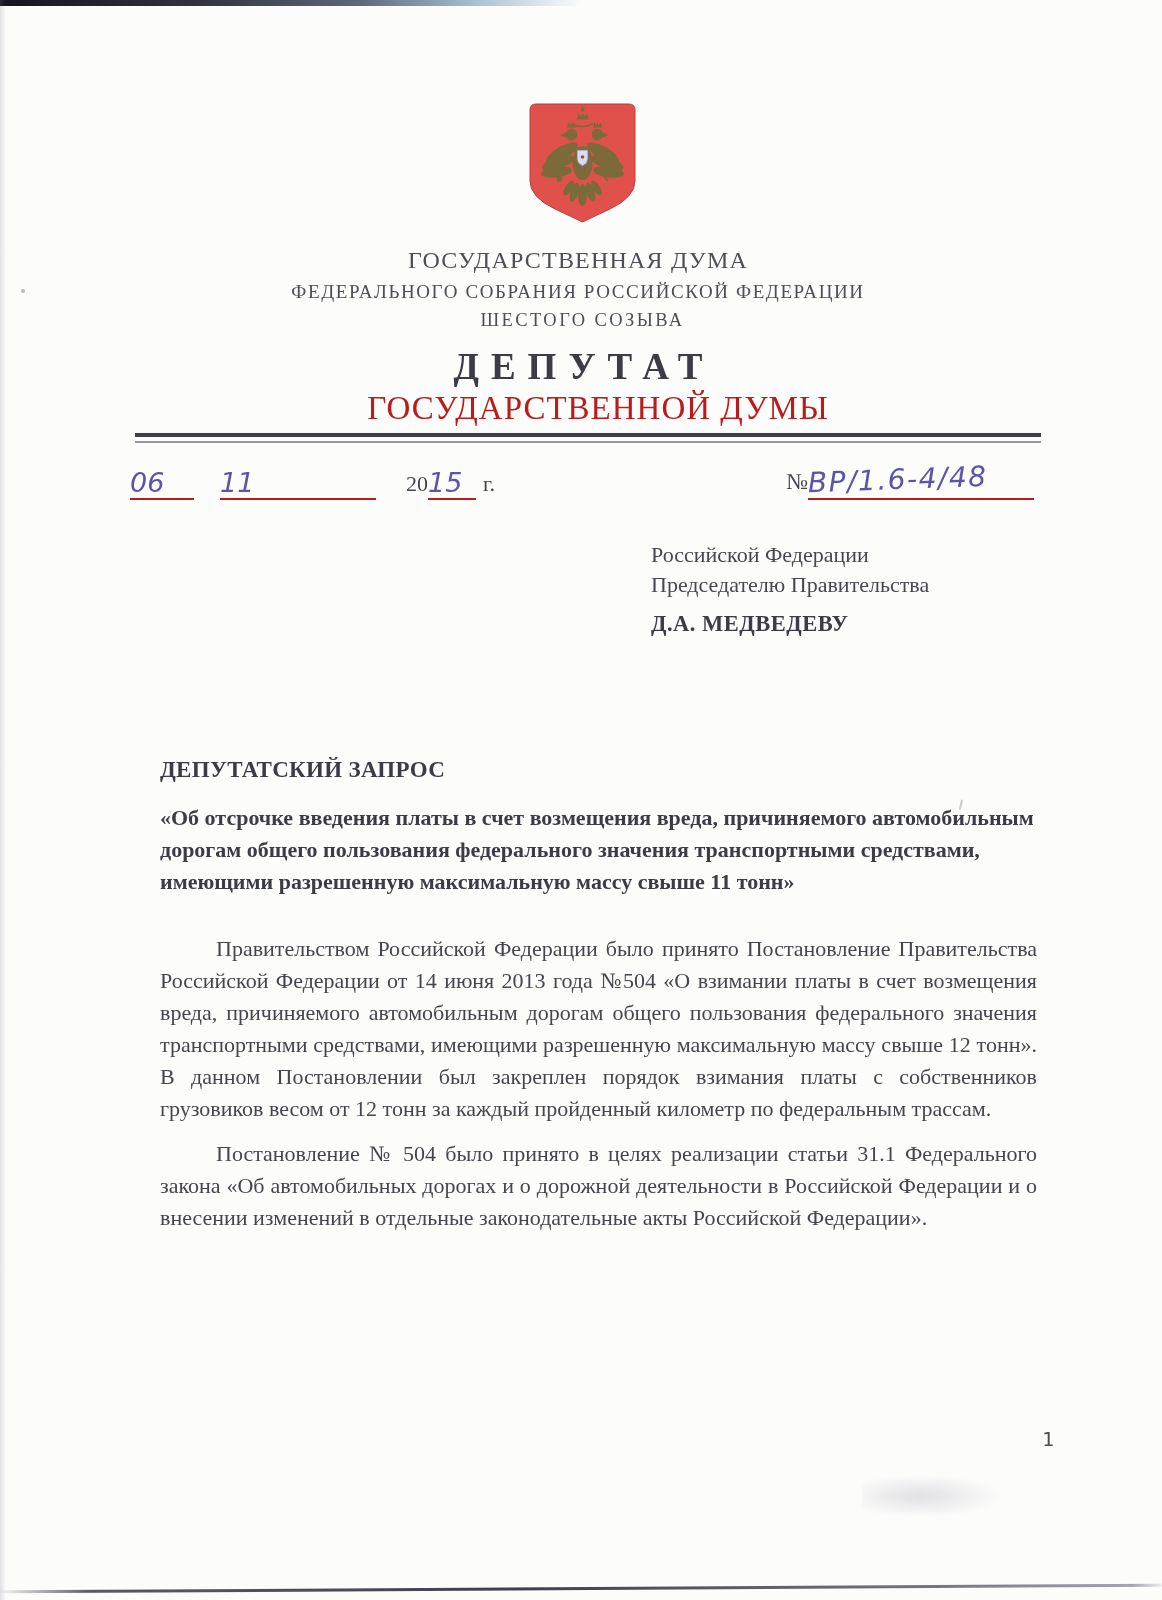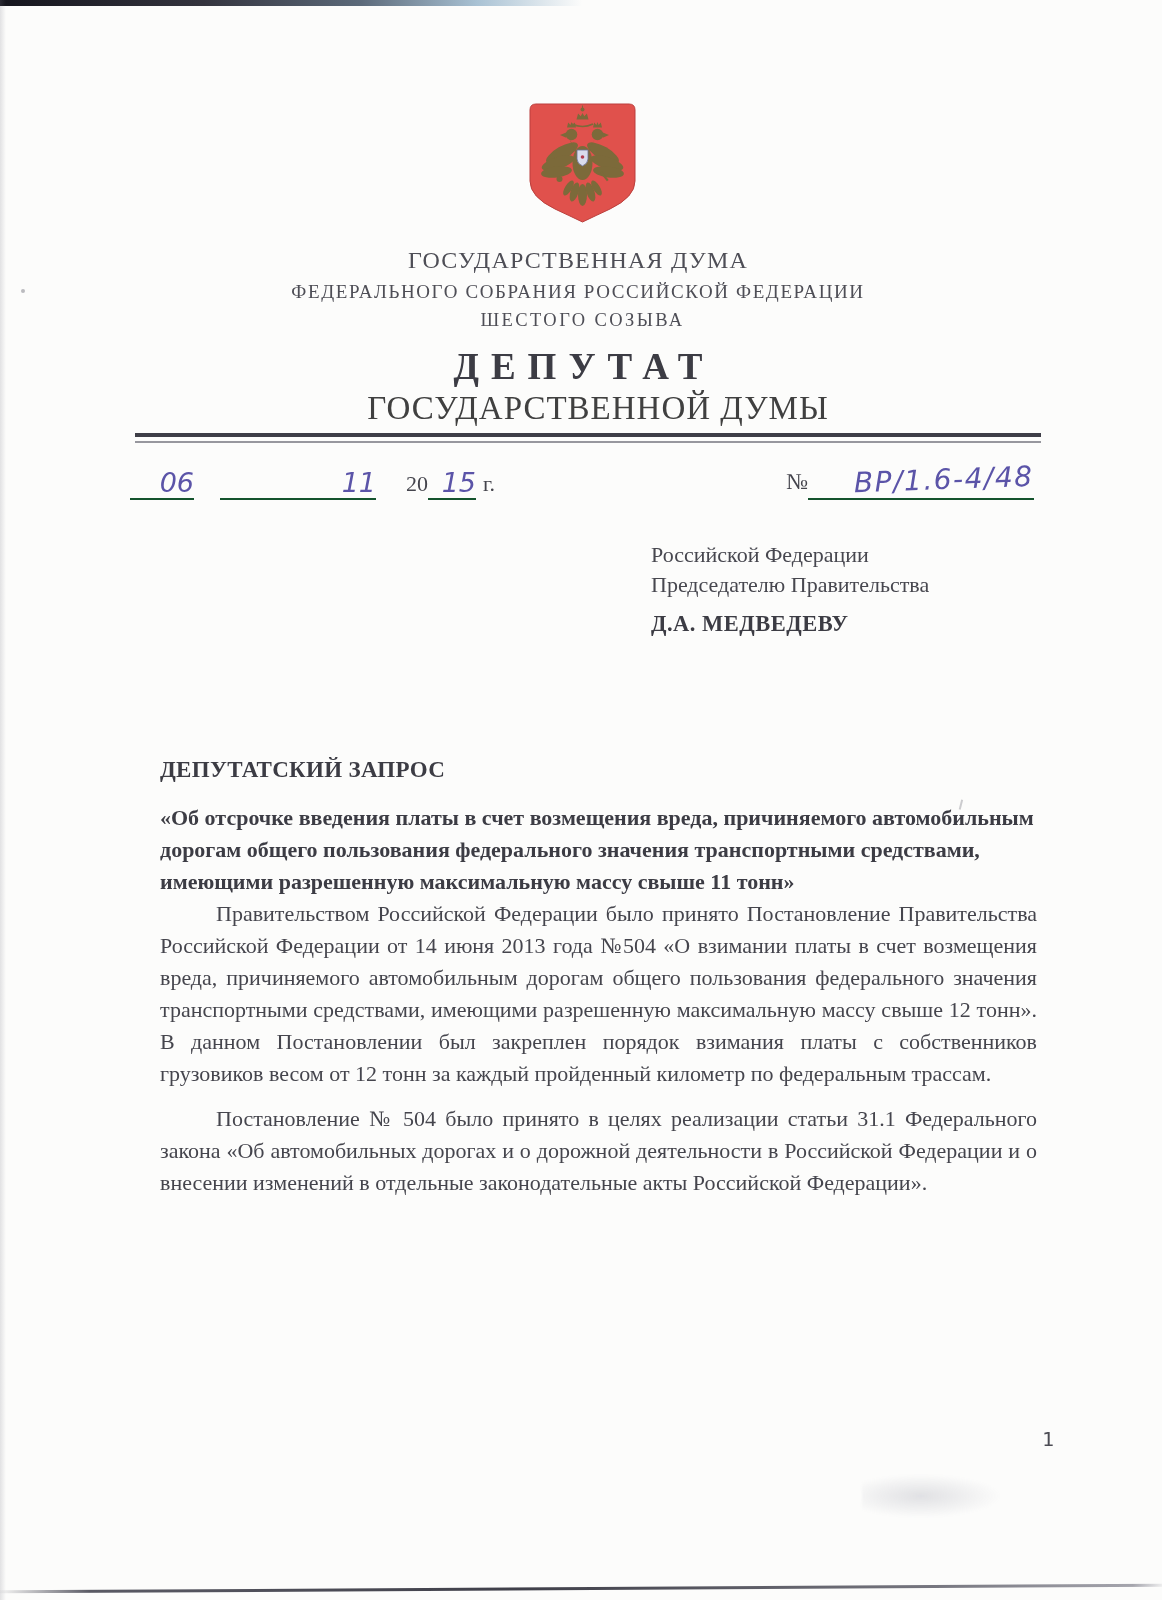--- a/index.html
+++ b/index.html
@@ -27,31 +27,31 @@
 
   
   .emblem{position:absolute;left:526px;top:101px;width:113px;height:124px;}
 
   
   .letterhead{position:absolute;top:247px;left:0;width:1156px;text-align:center;color:#4e4e56;}
   .lh1{font-size:24px;letter-spacing:1.2px;}
   .lh2{font-size:19px;letter-spacing:1.6px;margin-top:7px;}
   .lh3{font-size:18.5px;letter-spacing:2.4px;margin-top:7px;padding-left:9px;}
   .post1{font-size:37px;font-weight:bold;letter-spacing:12px;text-indent:12px;margin-top:14px;color:#3c3c44;}
-  .post2{font-size:33px;margin-top:2px;letter-spacing:1px;color:#404040;padding-left:40px;}
+  .post2{font-size:33px;margin-top:2px;letter-spacing:1px;color:#b91c1c;padding-left:40px;}
 
   
   .rule{position:absolute;left:135px;top:433px;width:906px;}
   .rule-thick{height:4px;background:#3e3e47;}
   .rule-thin{height:2px;background:#97979e;margin-top:4px;}
 
   
   .dateline{position:absolute;left:0;top:456px;width:1162px;height:46px;font-size:22px;color:#45454d;}
   .date-left{position:absolute;left:130px;bottom:2px;display:flex;align-items:flex-end;}
-  .slot{display:inline-block;border-bottom:2px solid #14532d;text-align:right;}
+  .slot{display:inline-block;border-bottom:2px solid #b91c1c;text-align:left;}
   .hw{font-family:"DejaVu Sans",sans-serif;font-style:italic;color:#5b54a8;}
   .slot-day{width:64px;font-size:27px;line-height:31px;}
   .slot-month{width:156px;margin-left:26px;font-size:27px;line-height:31px;}
   .printed-20{margin-left:30px;line-height:33px;}
   .slot-year{width:48px;font-size:27px;line-height:31px;}
   .printed-g{margin-left:7px;line-height:33px;}
   .num-right{position:absolute;left:786px;bottom:2px;display:flex;align-items:flex-end;}
   .num-sign{font-size:23px;line-height:36px;}
   .slot-num{width:226px;font-size:28px;line-height:36px;letter-spacing:1.5px;}
   .slot-num .ink{display:inline-block;transform:rotate(-2deg);}
@@ -59,21 +59,21 @@
   
   .recipient{position:absolute;left:651px;top:540px;font-size:22px;line-height:30px;color:#47474f;}
   .recipient-name{font-weight:bold;margin-top:9px;font-size:22.5px;letter-spacing:.5px;color:#3c3c44;}
 
   
   .doc{position:absolute;left:160px;top:757px;width:877px;font-size:22px;color:#45454d;}
   .doc-type{font-weight:bold;font-size:23px;letter-spacing:.3px;color:#3c3c44;}
   .subject{font-weight:bold;margin-top:19px;line-height:32px;color:#3c3c44;}
   .salutation{margin-top:48px;text-align:center;font-weight:bold;font-size:22.5px;color:#3c3c44;}
   .para{margin:0;text-align:justify;text-indent:56px;line-height:32px;}
-  .p1{}
+  .p1{margin-top:35px;}
   .p2{margin-top:13px;}
 
   .page-number{position:absolute;left:1042px;top:1427px;
     font-family:"DejaVu Sans Mono",monospace;font-size:20px;color:#4c4c54;}
 </style>
 </head>
 <body>
 
 <div class="page">
 

